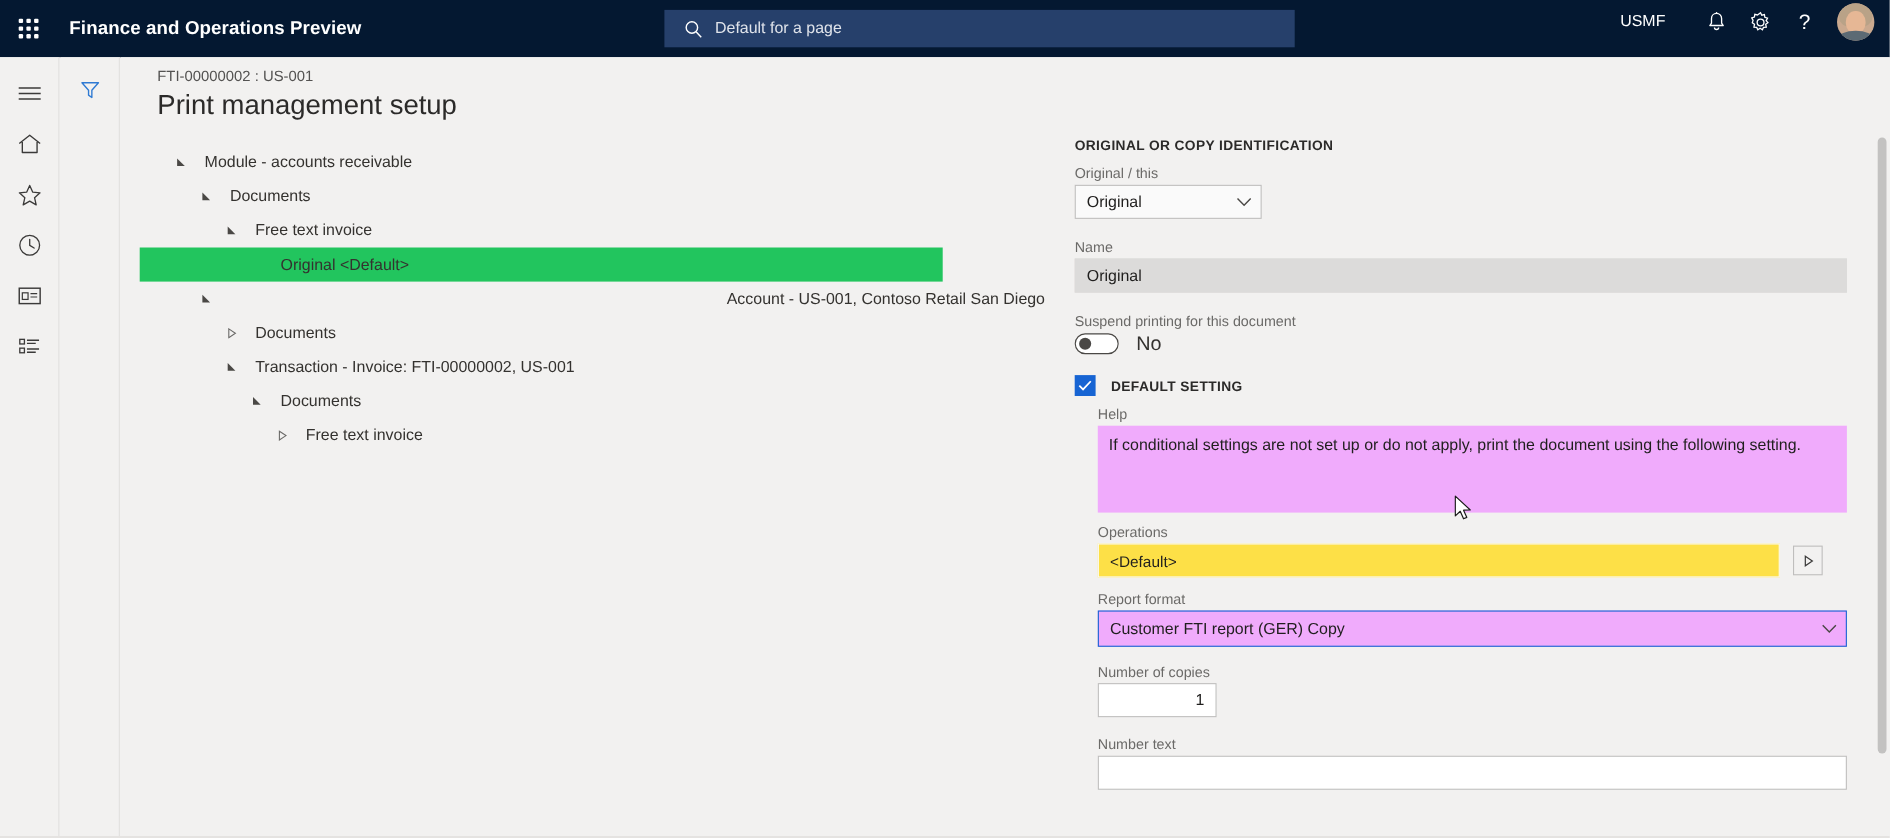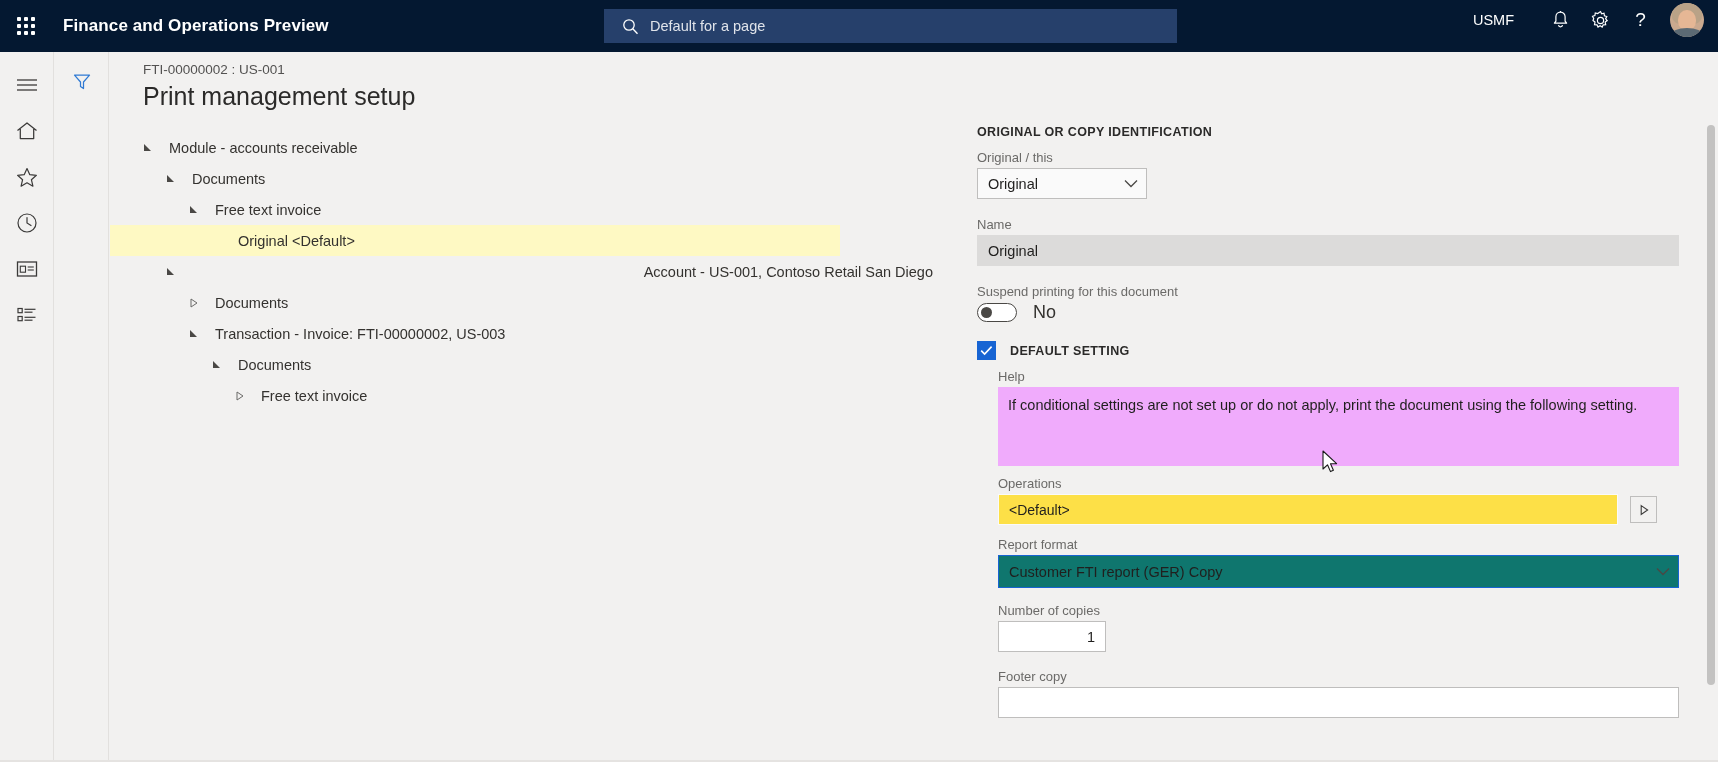--- a/index.html
+++ b/index.html
@@ -140,32 +140,32 @@
     white-space: nowrap;
   }
   #page-title {
     position: absolute; left: 33px; top: 30px;
     font-size: 25px; color: #2b2a29;
     white-space: nowrap;
   }
 
   
   #tree {
-    position: absolute; left: 33px; top: 80px;
+    position: absolute; left: 50px; top: 80px;
     width: 790px;
   }
   .tree-row {
     height: 31px;
     display: flex; align-items: center;
     font-size: 14.5px;
     color: #34322f;
     cursor: pointer;
     white-space: nowrap;
   }
-  .tree-row.selected { background: #fef9c3; }
+  .tree-row.selected { background: #22c55e; }
   .tw {
     width: 20px; flex: 0 0 20px;
     display: flex; align-items: center; justify-content: flex-start;
     color: #4a4845;
   }
   .tw svg { display: block; }
   .tree-label { padding-left: 6px; }
 
   
   #rightpane {
@@ -187,21 +187,21 @@
   .combo {
     height: 31px;
     background: #fafafa;
     border: 1px solid #bfbebd;
     display: flex; align-items: center;
     padding: 0 8px 0 10px;
     font-size: 14.5px; color: #201f1e;
     cursor: pointer;
     justify-content: space-between;
   }
-  .combo.focused { border: 1px solid #1764d3; background: #0f766e; }
+  .combo.focused { border: 1px solid #1764d3; background: #f0abfc; }
   .combo .chev { color: #4a4845; display: flex; align-items: center; }
 
   .readonly-field {
     height: 31px;
     background: #dcdbda;
     border: 1px solid #dcdbda;
     display: flex; align-items: center;
     padding-left: 10px;
     font-size: 14.5px; color: #201f1e;
   }
@@ -473,21 +473,21 @@
       </span>
       <span class="tree-label">Documents</span>
     </div>
 
     <div class="tree-row" style="padding-left:46px;">
       <span class="tw">
         <svg width="10" height="10" viewBox="0 0 10 10">
             <polygon points="1,1 8,8 1,8" fill="#4a4845"></polygon>
           </svg>
       </span>
-      <span class="tree-label">Transaction - Invoice: FTI-00000002, US-003</span>
+      <span class="tree-label">Transaction - Invoice: FTI-00000002, US-001</span>
     </div>
 
     <div class="tree-row" style="padding-left:69px;">
       <span class="tw">
         <svg width="10" height="10" viewBox="0 0 10 10">
             <polygon points="1,1 8,8 1,8" fill="#4a4845"></polygon>
           </svg>
       </span>
       <span class="tree-label">Documents</span>
     </div>
@@ -570,21 +570,21 @@
         </span>
       </div>
     </div>
 
     <div class="indent" style="position:absolute; left:22px; top:551px; width:130px;">
       <div class="fld-label">Number of copies</div>
       <div class="white-field" style="width:108px;">1</div>
     </div>
 
     <div class="indent" style="position:absolute; left:22px; top:617px; width:702px;">
-      <div class="fld-label">Footer copy</div>
+      <div class="fld-label">Number text</div>
       <div class="white-field" style="justify-content:flex-start; padding-left:10px;"></div>
     </div>
   </div>
 
   <div id="scrollbar">
     <div id="scroll-thumb"></div>
   </div>
 
   <div id="cursor">
     <svg width="17" height="25" viewBox="0 0 17 25">

